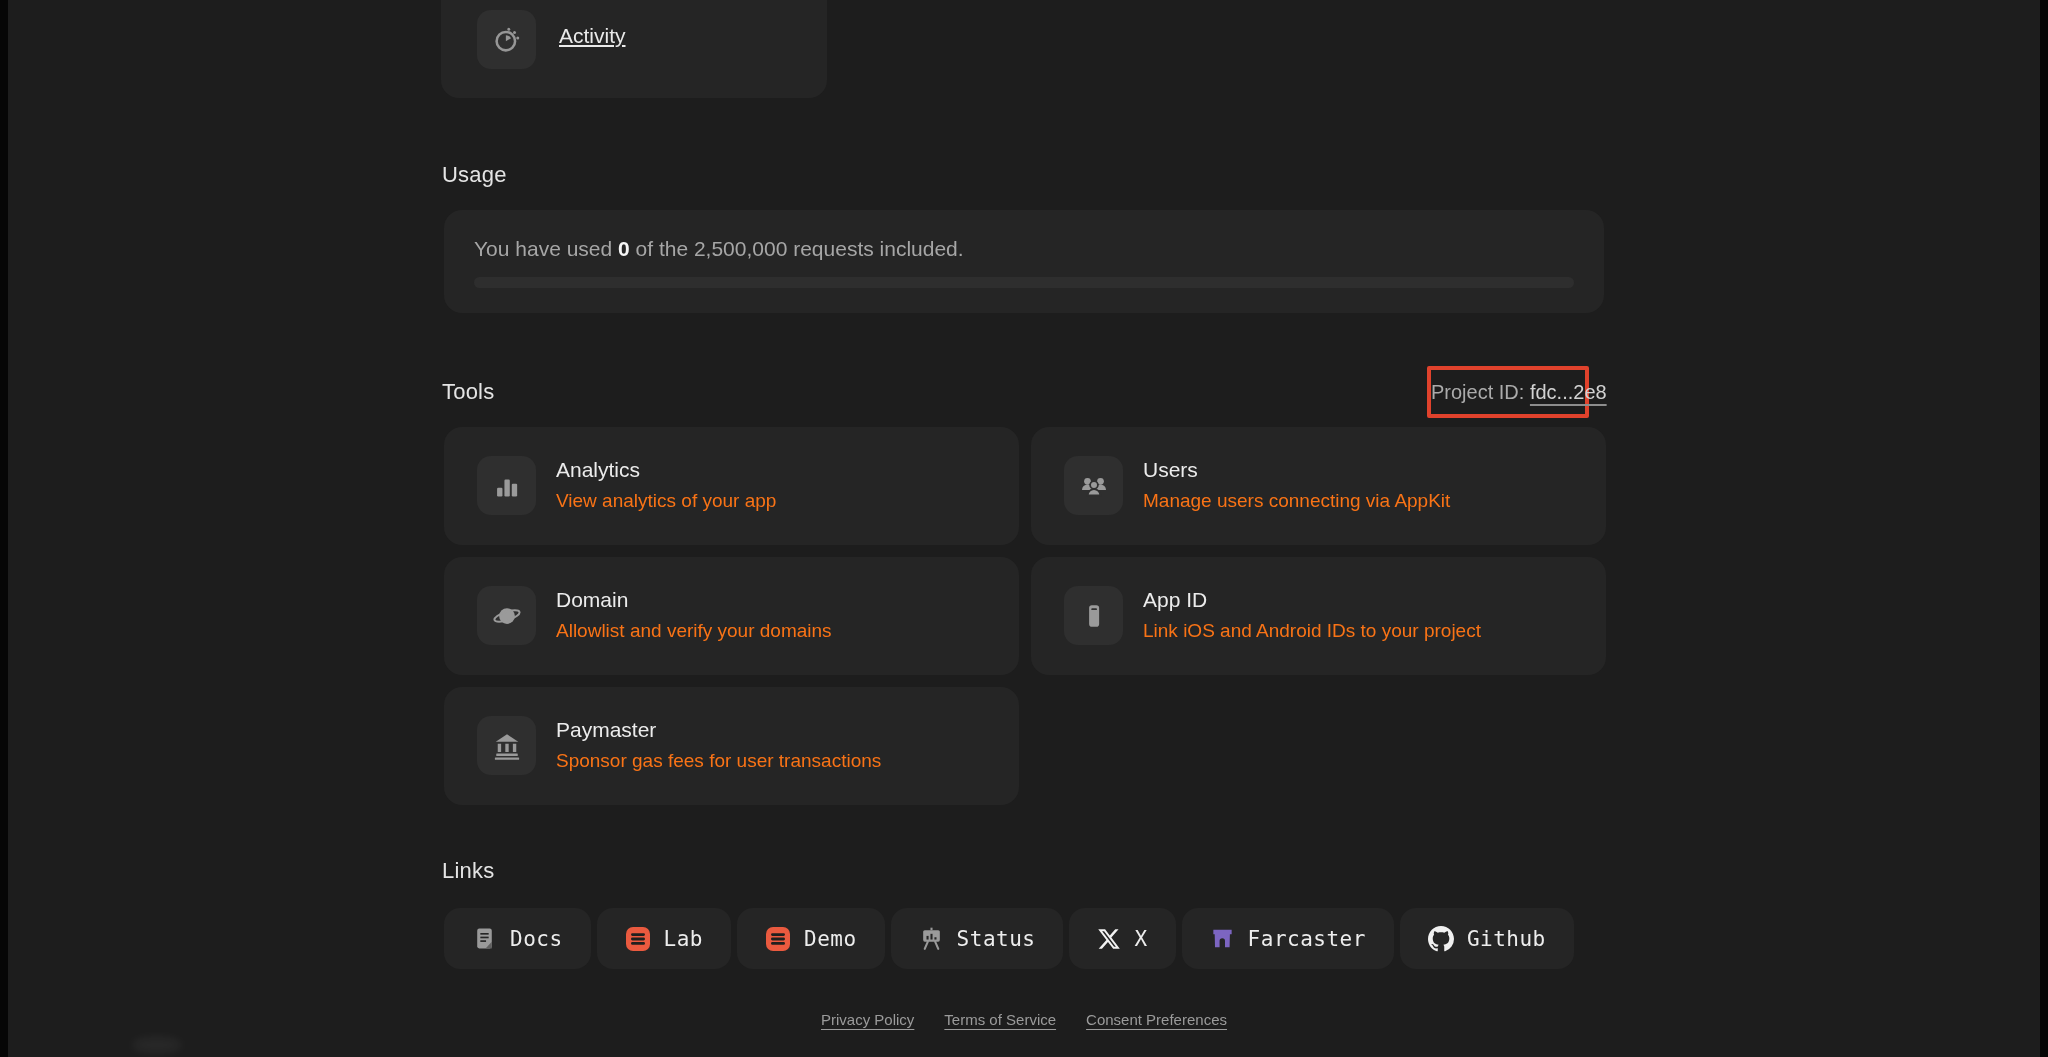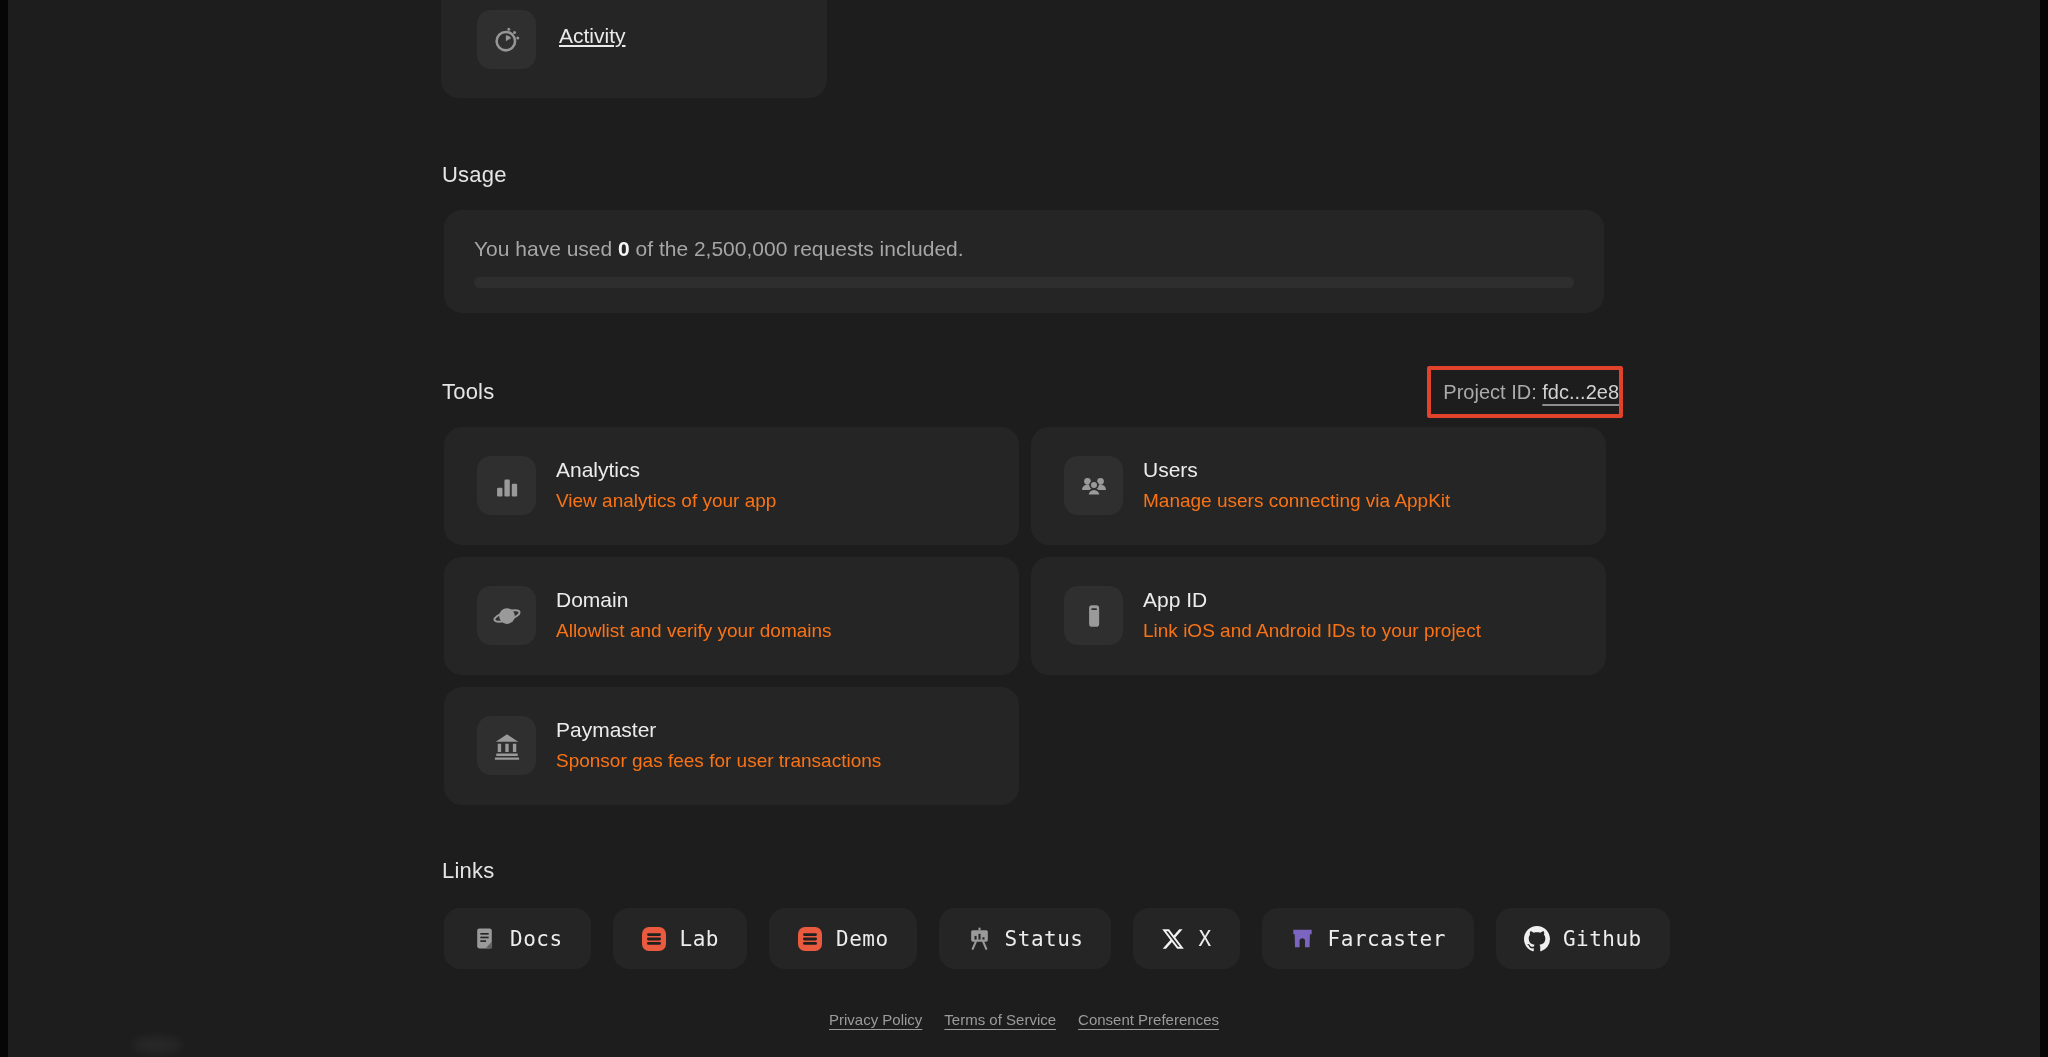--- a/index.html
+++ b/index.html
@@ -32,49 +32,49 @@
   #usage-heading { left:442px; top:162px; }
   #usage-card { position:absolute; left:444px; top:210px; width:1160px; height:103px;text-align:center; }
   #usage-text { position:absolute; left:30px; top:27px; font-size:21px; color:#a6a6a6; }
   #usage-text .used { color:#f5f5f5; font-weight:700; }
   #usage-progress { position:absolute; left:30px; top:67px; width:1100px; height:11px; background:#2e2e2e; border-radius:6px; overflow:hidden; }
   #usage-progress .fill { height:100%; width:0%; background:#454545; border-radius:6px; }
 
   
   #tools-heading { left:442px; top:379px; }
   #project-id-highlight {
-    position:absolute; left:1427px; top:366px; width:196px; height:52px;
+    position:absolute; left:1427px; top:366px; width:162px; height:52px;
     border:4px solid #e0422c; border-radius:2px;
-    display:flex; align-items:center; justify-content:flex-end;
+    display:flex; align-items:center; justify-content:flex-start;
   }
   #project-id-badge { font-size:20px; color:#ababab; white-space:nowrap; cursor:default; }
   #project-id-badge .pid-value { color:#d2d2d2; text-decoration:underline; text-underline-offset:5px; text-decoration-color:#8d8d8d; }
 
   #tools-grid {
     position:absolute; left:444px; top:427px; width:1160px;
     display:grid; grid-template-columns:575px 575px; column-gap:10px; row-gap:8px;gap:12px;
   }
   .tool-card { position:relative; height:118px; background:#252525; border-radius:18px; }
   .tool-card .tile { position:absolute; left:33px; top:29px; }
   .tool-card .title { position:absolute; left:112px; top:31px; font-size:21px; color:#ececec; }
   .tool-card .subtitle { position:absolute; left:112px; top:63px; font-size:19px; color:#f97316; }
 
   
   #links-heading { left:442px; top:858px; }
-  #links-row { position:absolute; left:444px; top:908px; display:flex; gap:22px; }
+  #links-row { position:absolute; left:444px; top:908px; display:flex; gap:6px; }
   .link-btn {
     height:61px; background:#252525; border-radius:16px;
     display:flex; align-items:center; padding:0 28px; gap:13px;
     font-family:"DejaVu Sans Mono", monospace; font-size:21px; letter-spacing:.5px;
     color:#ededed; cursor:pointer; white-space:nowrap;
   }
   .link-btn svg { display:block; flex:none; }
 
   
-  #footer { position:absolute; left:0; top:1011px; width:2048px; display:flex; justify-content:center; gap:22px; }
+  #footer { position:absolute; left:0; top:1011px; width:2048px; display:flex; justify-content:center; gap:30px; }
   #footer a {
     font-size:15px; color:#9b9b9b; text-decoration:underline;
     text-underline-offset:4px; text-decoration-thickness:1px; cursor:pointer;
   }
 
   #cursor-smudge {
     position:absolute; left:132px; top:1037px; width:50px; height:16px;
     background:rgba(255,255,255,.05); border-radius:50%; filter:blur(5px);
   }
 </style>

